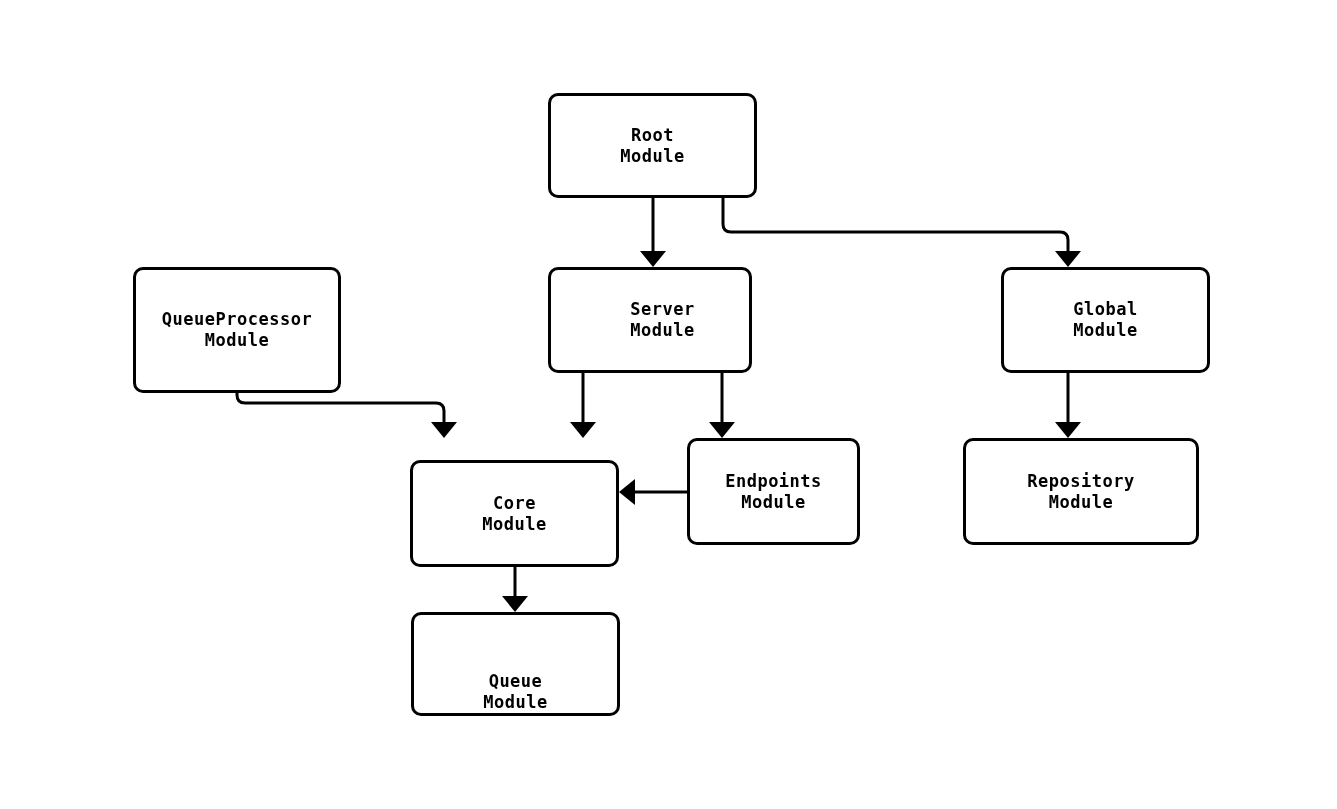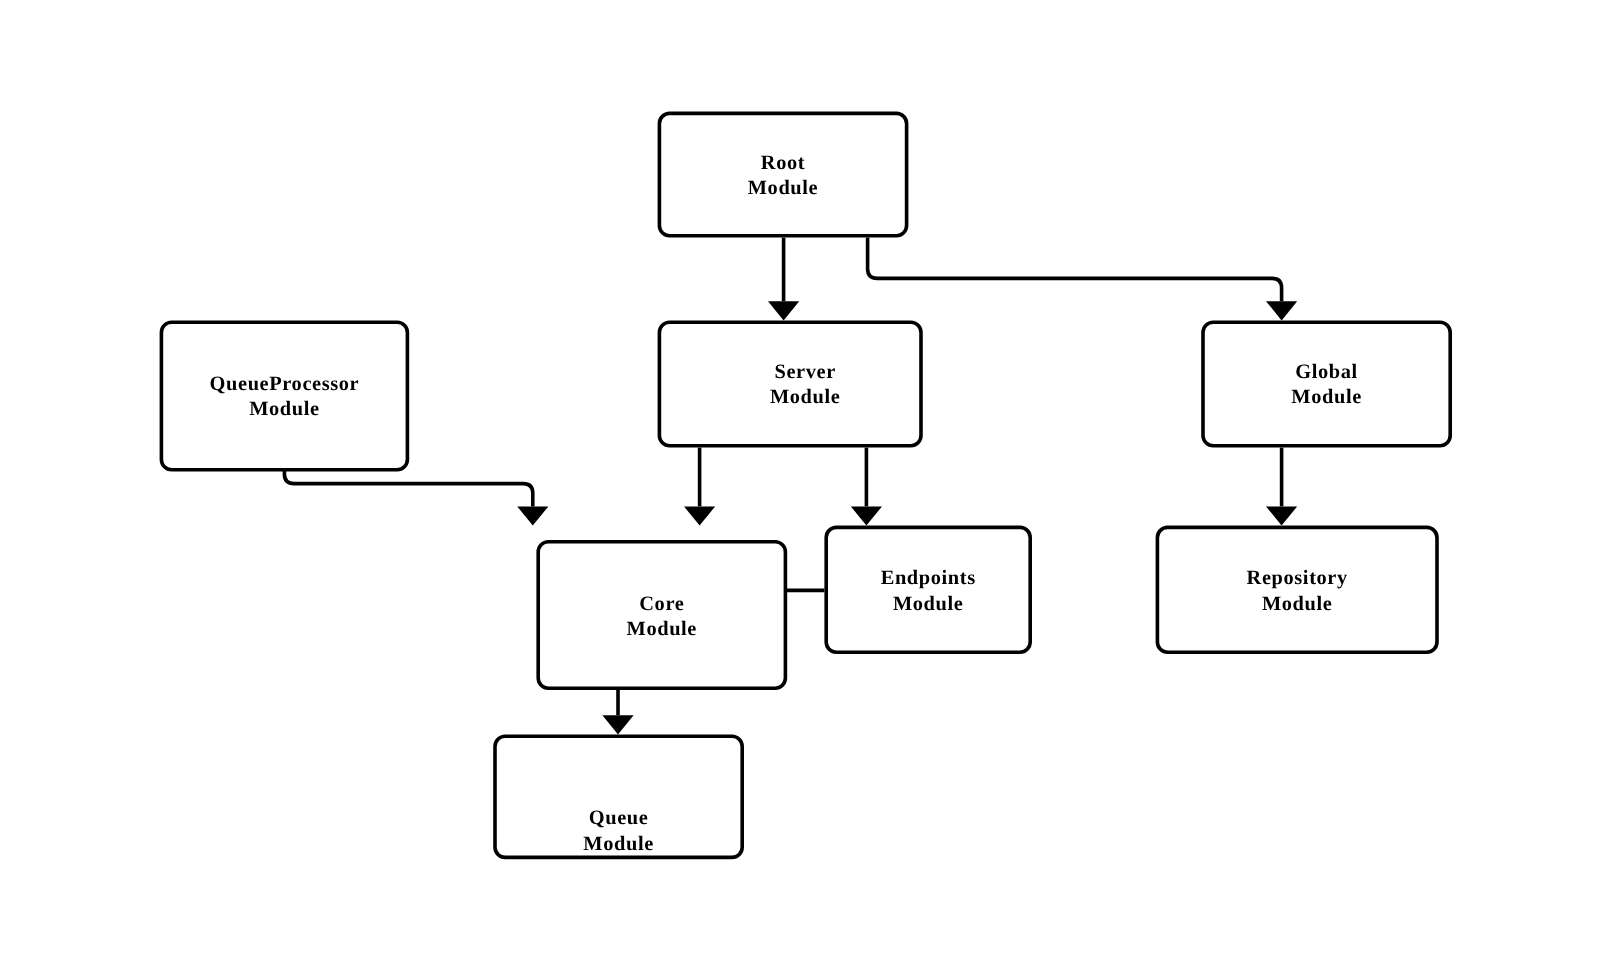--- a/index.html
+++ b/index.html
@@ -32,21 +32,20 @@
     align-items: center;
     justify-content: center;
   }
   .node .label {
     text-align: center;
     font-weight: bold;
     font-size: 17px;
     line-height: 21px;
     color: #000000;
     letter-spacing: 0.5px;
-    font-family: Liberation Serif, serif;
   }
   .node .label span {
     display: block;
     white-space: nowrap;
   }
 </style>
 </head>
 <body>
 
 <div id="canvas">
@@ -74,33 +73,33 @@
         <span>Root</span>
         <span>Module</span>
       </div>
     </div>
     <div class="node" style="left: 133px; top: 267px; width: 208px; height: 126px;">
       <div class="label">
         <span>QueueProcessor</span>
         <span>Module</span>
       </div>
     </div>
-    <div class="node" style="left: 548px; top: 267px; width: 221px; height: 106px; padding-left: 25px;">
+    <div class="node" style="left: 548px; top: 267px; width: 204px; height: 106px; padding-left: 25px;">
       <div class="label">
         <span>Server</span>
         <span>Module</span>
       </div>
     </div>
     <div class="node" style="left: 963px; top: 267px; width: 209px; height: 106px; margin-left: 38px;">
       <div class="label">
         <span>Global</span>
         <span>Module</span>
       </div>
     </div>
-    <div class="node" style="left: 410px; top: 450px; width: 209px; height: 125px; margin-left: 37px;">
+    <div class="node" style="left: 410px; top: 460px; width: 209px; height: 107px;">
       <div class="label">
         <span>Core</span>
         <span>Module</span>
       </div>
     </div>
     <div class="node" style="left: 687px; top: 438px; width: 173px; height: 107px;">
       <div class="label">
         <span>Endpoints</span>
         <span>Module</span>
       </div>

